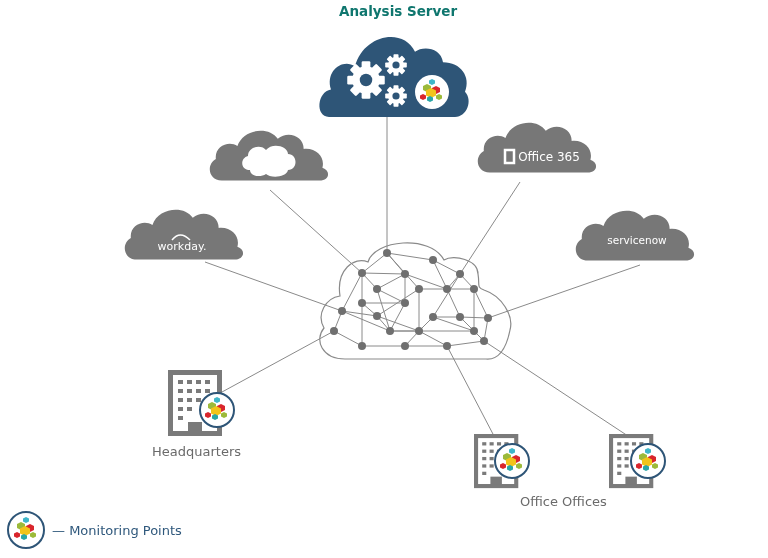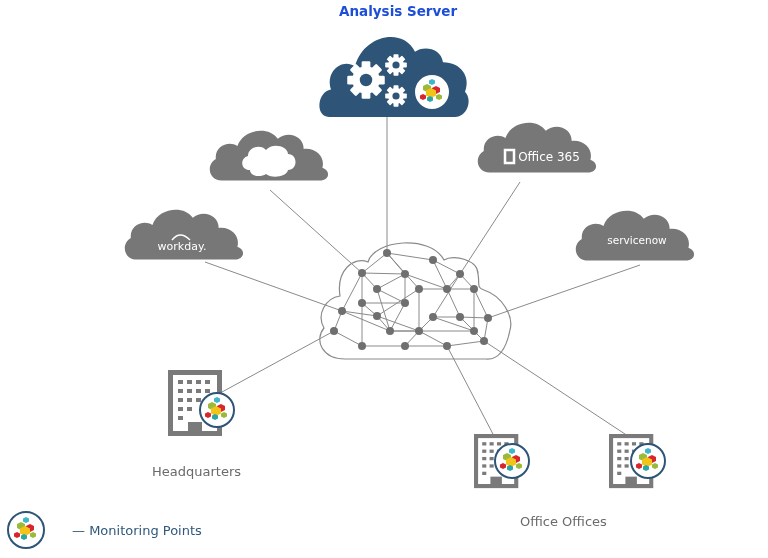--- a/index.html
+++ b/index.html
@@ -1,21 +1,21 @@
 <!DOCTYPE html>
 <html><head>
 <meta charset="utf-8">
 <style>
   html, body { margin: 0; padding: 0; background: #ffffff; }
   body { width: 768px; height: 558px; position: relative; overflow: hidden;
          font-family: "Liberation Sans", "DejaVu Sans", sans-serif; }
   #diagram { position: absolute; left: 0; top: 0; width: 768px; height: 558px; }
   .label { position: absolute; font-family: "DejaVu Sans", sans-serif; white-space: nowrap; }
-  .title-label { color: #1d4ed8; font-size: 13.5px; font-weight: bold; }
-  .site-label { color: #6a6a6a; font-size: 13px; margin-top: 20px; }
+  .title-label { color: #0f766e; font-size: 13.5px; font-weight: bold; }
+  .site-label { color: #6a6a6a; font-size: 13px; }
   .legend-text { color: #2f587c; font-size: 13px; }
   .brand { fill: #ffffff; font-family: "DejaVu Sans", sans-serif; }
 </style>
 </head>
 <body>
 
 <svg id="diagram" viewBox="0 0 768 558" xmlns="http://www.w3.org/2000/svg">
   <defs>
     <path id="cloudShape" d="M -70 30 C -88 30 -92 8 -78 0 C -80 -18 -60 -26 -48 -18 C -40 -42 -4 -46 8 -28 C 22 -40 44 -32 44 -14 C 62 -16 74 -2 70 12 C 82 16 80 30 66 30 Z"></path>
     <g id="gear">
@@ -207,13 +207,13 @@
 
   <g>
     <circle cx="26" cy="530" r="18" fill="#ffffff" stroke="#2e5577" stroke-width="2"></circle>
     <use href="#mpIcon" transform="translate(26,530)"></use>
   </g>
 </svg>
 
 <div class="label title-label" style="left:339px; top:3px;">Analysis Server</div>
 <div class="label site-label" style="left:152px; top:444px;">Headquarters</div>
 <div class="label site-label" style="left:520px; top:494px;">Office Offices</div>
-<div class="label legend-text" style="left:52px; top:523px;margin-left:20px;">— Monitoring Points</div>
+<div class="label legend-text" style="left:52px; top:523px;">— Monitoring Points</div>
 
 </body></html>

